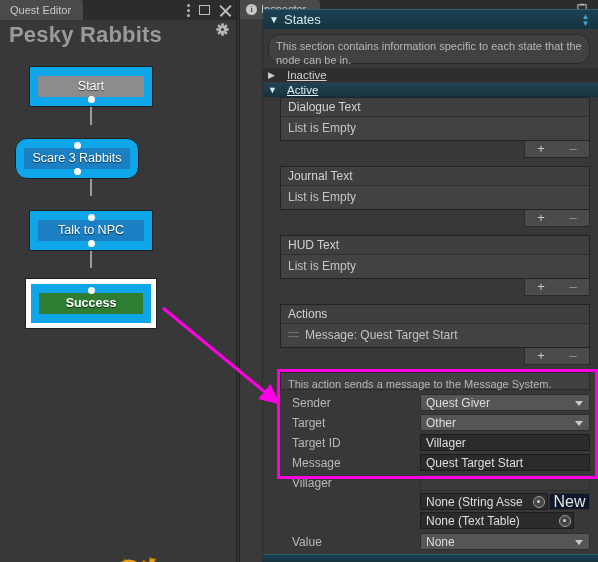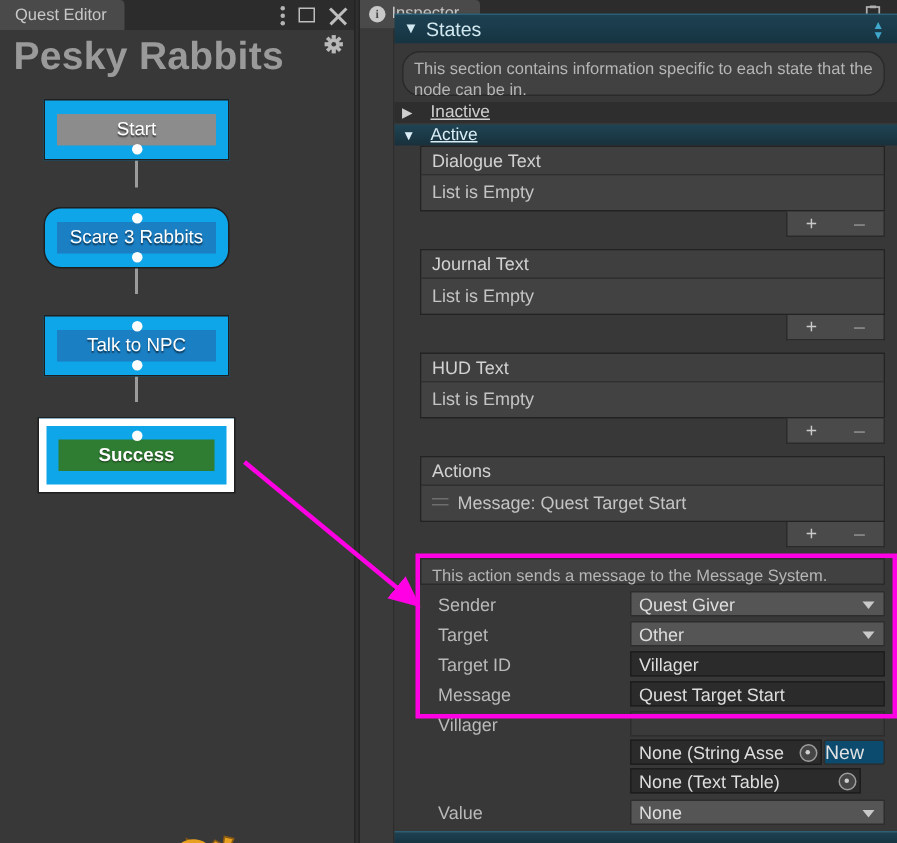--- a/index.html
+++ b/index.html
@@ -39,21 +39,21 @@
   .ic-x { width: 13px; height: 13px; position: relative; }
   .ic-x:before, .ic-x:after {
     content:""; position: absolute; left: -1px; top: 6px; width: 15px; height: 1.6px;
     background: #bdbdbd;
   }
   .ic-x:before { transform: rotate(45deg); }
   .ic-x:after  { transform: rotate(-45deg); }
 
   .le-title {
     position: absolute; left: 9px; top: 22px;
-    font-size: 26px; color: #9a9a9a; font-weight: bold;
+    font-size: 22px; color: #9a9a9a; font-weight: bold;
     letter-spacing: 0.2px;
   }
   .le-gear {
     position: absolute; left: 216px; top: 23px;
     width: 13px; height: 13px;
   }
 
   
   .graph {
     position: absolute; left: 0; top: 52px; width: 236px; height: 510px;
@@ -214,23 +214,23 @@
   }
   .picker {
     position: absolute; right: 2px; top: 2px; width: 12px; height: 12px;
     border-radius: 50%; border: 1.5px solid #9e9e9e; background: #454545;
   }
   .picker:after {
     content: ""; position: absolute; left: 3px; top: 3px; width: 3px; height: 3px;
     background: #cfcfcf; border-radius: 50%;
   }
   .newbtn {
-    position: absolute; width: 41px; height: 17px; background: #0c4a6e;
+    position: absolute; width: 41px; height: 17px; background: #0f172a;
     border: 1px solid #2d2d2d; border-radius: 2px;
-    color: #e2e2e2; font-size: 13px; line-height: 16px; text-align: left;
+    color: #e2e2e2; font-size: 16px; line-height: 16px; text-align: center;
   }
 
   .bottom-strip {
     position: absolute; left: 23px; bottom: 0; width: 335px; height: 8px;
     background: linear-gradient(#1d4152, #163442);
     border-top: 1px solid #2a5f75;
   }
 
   
   .hl-rect {
@@ -279,21 +279,21 @@
 
       <div class="edge" style="left:90px; top:43px; height:30px;"></div>
       <div class="edge" style="left:90px; top:115px; height:29px;"></div>
       <div class="edge" style="left:90px; top:187px; height:29px;"></div>
 
       <div class="node" style="left:29px; top:14px;">
         <div class="node-bar" style="background:#8c8c8c;">Start</div>
         <div class="port bot"></div>
       </div>
 
-      <div class="node" style="left:29px; top:86px;border-radius:12px;">
+      <div class="node" style="left:15px; top:86px;border-radius:12px;">
         <div class="port top"></div>
         <div class="node-bar" style="background:#1b7fc4;">Scare 3 Rabbits</div>
         <div class="port bot"></div>
       </div>
 
       <div class="node" style="left:29px; top:158px;">
         <div class="port top"></div>
         <div class="node-bar" style="background:#1b7fc4;">Talk to NPC</div>
         <div class="port bot"></div>
       </div>

